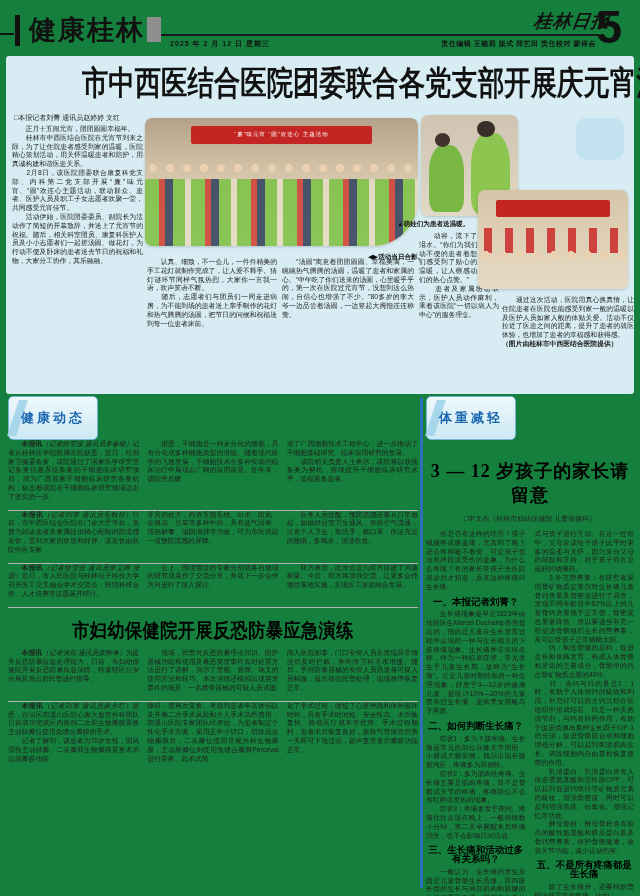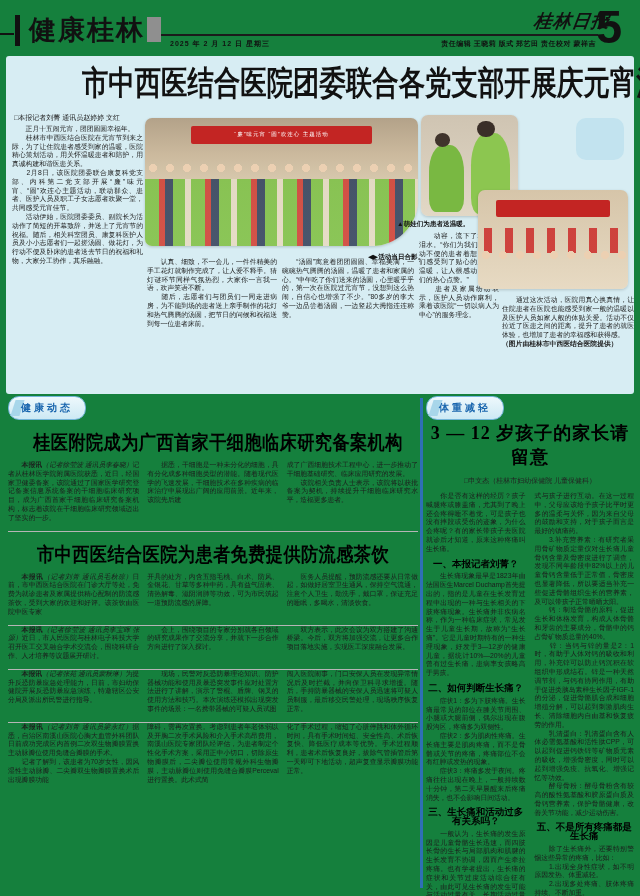--- a/index.html
+++ b/index.html
@@ -47,38 +47,38 @@
             background:repeating-linear-gradient(90deg,#cc3330 0 8px,transparent 8px 21px);}
   .deco{position:absolute;background:#c2e3ef;border-radius:10px;}
   .deco1{left:570px;top:62px;width:48px;height:42px;}
   .caption{position:absolute;font-size:6.6px;font-weight:bold;color:#101010;z-index:4;white-space:nowrap;}
   .cap1{left:391px;top:164px;}
   .cap2{left:362px;top:197px;}
   
   .vrule{position:absolute;left:420px;top:398px;width:3px;height:490px;background:#2f6fb5;}
   .dyn{position:absolute;left:8px;top:396px;width:410px;}
   .lec{position:absolute;left:426px;top:396px;width:208px;}
-  .tag{position:relative;display:inline-block;height:22px;line-height:22px;padding:0 12px;
-       border:1.5px solid #74b5d9;border-radius:11px;background:linear-gradient(180deg,#eef8fc,#cde9f4);
-       color:#1a66ae;font-weight:900;font-size:10px;letter-spacing:3px;}
+  .tag{position:relative;display:inline-block;height:22px;line-height:22px;padding:10px 12px;
+       border:1.5px solid #74b5d9;border-radius:5px;background:linear-gradient(180deg,#eef8fc,#cde9f4);
+       color:#1a66ae;font-weight:900;font-size:13px;letter-spacing:3px;}
   .tag::before{content:"";position:absolute;left:4px;top:3px;bottom:3px;width:9px;background:#a8d6ea;transform:skewX(-18deg);}
   .tag span{position:relative;}
   .art{margin:0;}
   .art-h{ text-align:center;margin:9px 0 5px;}
   .art-h span{display:inline-block;white-space:nowrap;font-family:"Liberation Serif","DejaVu Serif",serif;
               font-weight:900;font-size:19.5px;letter-spacing:.5px;transform:scaleX(.88);transform-origin:center;color:#000;}
   .cols{display:flex;gap:8px;font-size:6.8px;line-height:8.8px;text-align:justify;color:#1c1c1c;}
   .cols>div{flex:1;white-space:pre-line;}
   .cols .c1{text-indent:2em;}
   .lead-tag{font-weight:900;}
   .reporter{font-family:"Liberation Serif",serif;font-style:italic;}
   hr.sep{border:none;border-top:1px solid #b5b5b5;margin:8px 0 0;}
   .lec-h1,.lec-h2{text-align:center;font-family:"Liberation Serif","DejaVu Serif",serif;font-weight:900;color:#000;margin:0;}
   .lec-h1{font-size:17px;margin-top:8px;}
-  .lec-h2{font-size:18px;letter-spacing:1px;margin-top:1px;}
+  .lec-h2{font-size:18px;letter-spacing:1px;margin-top:19px;}
   .lec-byline{text-align:center;font-size:7px;margin:7px 0 6px;color:#222;}
   .lcols{display:flex;gap:9px;}
   .lcol{flex:1;font-size:6.8px;line-height:8.8px;text-align:justify;color:#1c1c1c;}
   .lcol p{margin:0 0 3px;white-space:pre-line;}
   .lcol h4{font-family:"Liberation Serif",serif;font-weight:900;font-size:9.5px;text-align:center;margin:6px 0 4px;color:#000;}
 </style>
 </head>
 <body>
 
 <div class="page">
@@ -136,50 +136,49 @@
     <div class="smallcol lc5"><span>　　通过这次活动，医院用真心换真情，让住院患者在医院也能感受到家一般的温暖以及医护人员如家人般的体贴关爱。活动不仅拉近了医患之间的距离，提升了患者的就医体验，也增加了患者的幸福感和获得感。</span>
 <span class="credit">（图片由桂林市中西医结合医院提供）</span></div>
   </div>
 
   <div class="vrule"></div>
 
   <div class="dyn">
     <div class="tag"><span>健康动态</span></div>
 
     <div class="art">
-      <div class="art-h"><span>桂医附院成为广西首家干细胞临床研究备案机构</span></div>
       <div class="cols">
         <div class="c1"><b class="lead-tag">本报讯</b><i class="reporter">（记者徐莹波  通讯员李春晓）</i><span>记者从桂林医学院附属医院获悉，近日，经国家卫健委备案，该院通过了国家医学研究登记备案信息系统备案的干细胞临床研究项目，成为广西首家干细胞临床研究备案机构，标志着该院在干细胞临床研究领域迈出了坚实的一步。</span></div>
         <div>　　据悉，干细胞是一种未分化的细胞，具有分化成多种细胞类型的潜能。随着现代医学的飞速发展，干细胞技术在多种疾病的临床治疗中展现出广阔的应用前景。近年来，该院先后建</div>
         <div>成了广西细胞技术工程中心，进一步推动了干细胞基础研究、临床应用研究的发展。
 　　该院相关负责人士表示，该院将以获批备案为契机，持续提升干细胞临床研究水平，造福更多患者。</div>
       </div>
     </div>
     <hr class="sep">
 
     <div class="art">
-      <div class="art-h"><span>市中西医结合医院为患者免费提供防流感茶饮</span></div>
       <div class="cols">
         <div class="c1"><b class="lead-tag">本报讯</b><i class="reporter">（记者刘菁  通讯员毛秋琼）</i><span>日前，市中西医结合医院在门诊大厅等处，免费为就诊患者及家属提供精心配制的防流感茶饮，受到大家的欢迎和好评。该茶饮由医院中医专家</span></div>
         <div>开具的处方，内含五指毛桃、白术、防风、金银花、甘草等多种中药，具有益气固表、清热解毒、滋阴润肺等功效，可为市民筑起一道预防流感的屏障。</div>
         <div>　　医务人员提醒，预防流感还要从日常做起，如做好居室卫生通风，保持空气流通，注意个人卫生，勤洗手，戴口罩，保证充足的睡眠，多喝水，清淡饮食。</div>
       </div>
     </div>
     <hr class="sep">
 
     <div class="art">
       <div class="cols">
         <div class="c1"><b class="lead-tag">本报讯</b><i class="reporter">（记者徐莹波  通讯员李宝晖  张源）</i><span>近日，市人民医院与桂林电子科技大学召开医工交叉融合学术交流会，围绕科研合作、人才培养等议题展开研讨。</span></div>
         <div>　　会上，围绕项目的专家分别就各自领域的研究成果作了交流分享，并就下一步合作方向进行了深入探讨。</div>
         <div>　　双方表示，此次会议为双方搭建了沟通桥梁。今后，双方将加强交流，让更多合作项目落地实施，实现医工深度融合发展。</div>
       </div>
     </div>
     <hr class="sep">
 
     <div class="art">
+      <div class="art-h"><span>市妇幼保健院开展反恐防暴应急演练</span></div>
       <div class="cols">
         <div class="c1"><b class="lead-tag">本报讯</b><i class="reporter">（记者张苑  通讯员蒙秋琳）</i><span>为提升反恐防暴应急处理能力，日前，市妇幼保健院开展反恐防暴应急演练，特邀辖区公安分局及派出所民警进行指导。</span></div>
         <div>　　现场，民警对反恐防暴理论知识、防护器械功能和使用及暴恐突发事件应对处置方法进行了讲解，演示了警棍、盾牌、钢叉的使用方法和技巧。本次演练还模拟出现突发事件的场景：一名携带器械的可疑人员试图</div>
         <div>闯入医院闹事，门口安保人员在发现异常情况后及时拦截，并向保卫科寻求增援。随后，手持防暴器械的安保人员迅速将可疑人员制服，最后移交民警处理，现场秩序恢复正常。</div>
       </div>
     </div>
     <hr class="sep">
 
     <div class="art">
       <div class="cols">

